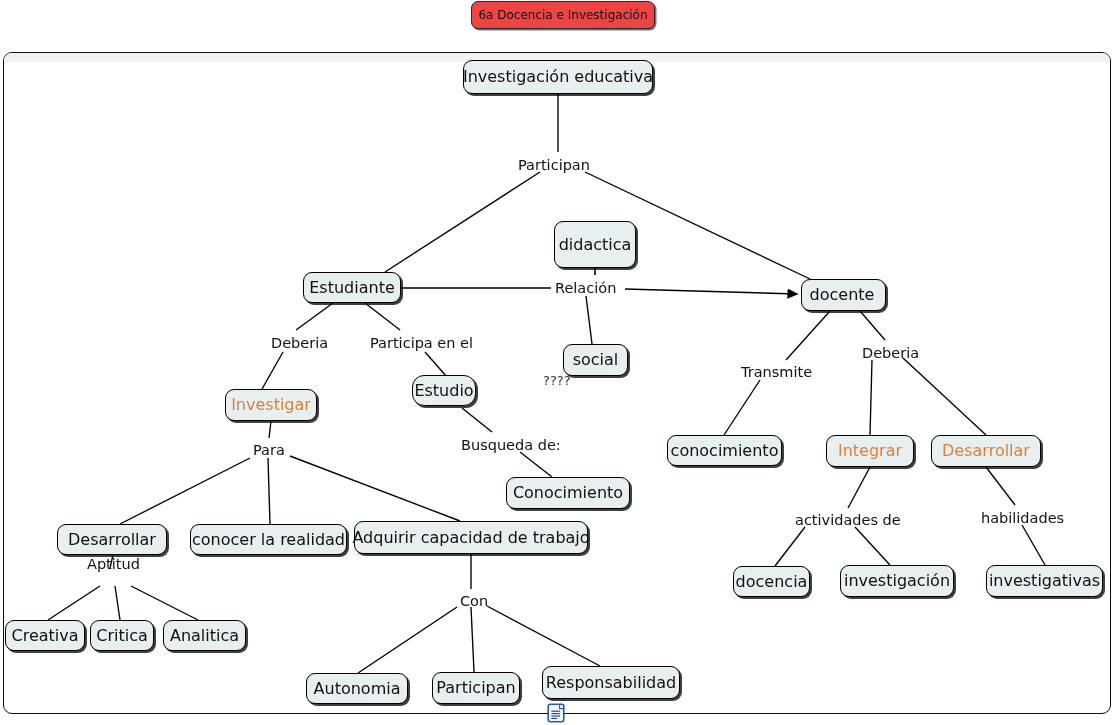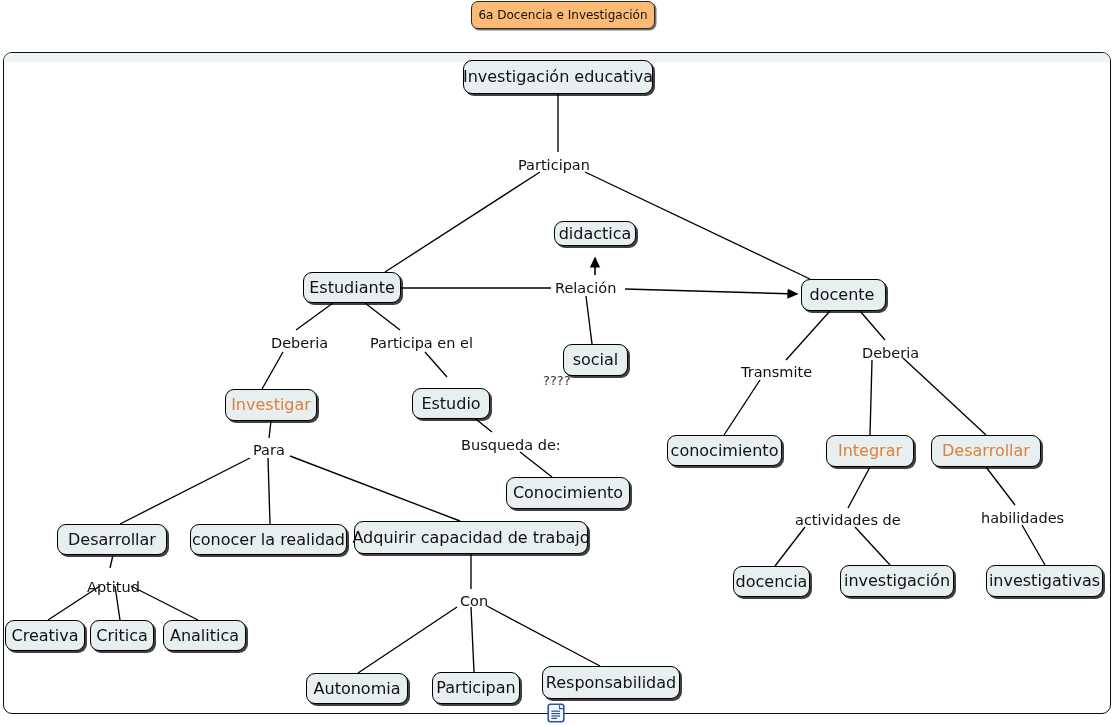--- a/index.html
+++ b/index.html
@@ -20,21 +20,21 @@
   
   #title-tab {
     position: absolute;
     left: 471px;
     top: 1px;
     width: 184px;
     height: 28px;
     box-sizing: border-box;
     border: 1px solid #2b2b2b;
     border-radius: 7px;
-    background: #fdba74;
+    background: #ef4444;
     color: #111111;
     font-size: 12px;
     line-height: 26px;
     text-align: center;
     box-shadow: 1.5px 1.5px 0 rgba(0,0,0,0.55);
     white-space: nowrap;
   }
 
   
   #canvas-frame {
@@ -160,25 +160,25 @@
         <line x1="805" y1="527" x2="775" y2="566"></line>
         <line x1="855" y1="527" x2="890" y2="565"></line>
         <line x1="986" y1="467" x2="1015" y2="505"></line>
         <line x1="1022" y1="525" x2="1045" y2="565"></line>
       </g>
   </svg>
 
   <div id="nodes-layer">
       <div class="node" style="left: 463px; top: 60px; width: 190px; height: 34px;">Investigación educativa</div>
       <div class="node" style="left: 303px; top: 272px; width: 98px; height: 31px;">Estudiante</div>
-      <div class="node" style="left: 554px; top: 221px; width: 82px; height: 25px; text-align: center;">didactica</div>
+      <div class="node" style="left: 554px; top: 221px; width: 82px; height: 47px; text-align: center;">didactica</div>
       <div class="node" style="left: 801px; top: 279px; width: 85px; height: 32px; padding-left: 6px;">docente</div>
       <div class="node" style="left: 563px; top: 344px; width: 65px; height: 32px;">social</div>
       <div class="node orange" style="left: 225px; top: 389px; width: 92px; height: 32px;">Investigar</div>
-      <div class="node" style="left: 412px; top: 388px; width: 78px; height: 31px;">Estudio</div>
+      <div class="node" style="left: 412px; top: 375px; width: 64px; height: 31px; border-radius: 12px;">Estudio</div>
       <div class="node" style="left: 667px; top: 435px; width: 115px; height: 31px;">conocimiento</div>
       <div class="node orange" style="left: 826px; top: 435px; width: 88px; height: 32px;">Integrar</div>
       <div class="node orange" style="left: 931px; top: 435px; width: 110px; height: 32px;">Desarrollar</div>
       <div class="node" style="left: 506px; top: 477px; width: 124px; height: 32px;">Conocimiento</div>
       <div class="node" style="left: 57px; top: 524px; width: 110px; height: 31px;">Desarrollar</div>
       <div class="node" style="left: 190px; top: 524px; width: 157px; height: 31px;">conocer la realidad</div>
       <div class="node" style="left: 354px; top: 521px; width: 234px; height: 33px;">Adquirir capacidad de trabajo</div>
       <div class="node" style="left: 733px; top: 566px; width: 77px; height: 31px;">docencia</div>
       <div class="node" style="left: 840px; top: 565px; width: 114px; height: 32px;">investigación</div>
       <div class="node" style="left: 986px; top: 565px; width: 117px; height: 32px;">investigativas</div>
@@ -194,21 +194,21 @@
       <div class="linklabel" style="left: 555px; top: 281px;">Relación</div>
       <div class="linklabel" style="left: 271px; top: 336px;">Deberia</div>
       <div class="linklabel" style="left: 370px; top: 336px;">Participa en el</div>
       <div class="linklabel" style="left: 741px; top: 365px;">Transmite</div>
       <div class="linklabel" style="left: 862px; top: 346px;">Deberia</div>
       <div class="linklabel small" style="left: 543px; top: 374px;">????</div>
       <div class="linklabel" style="left: 253px; top: 443px;">Para</div>
       <div class="linklabel" style="left: 461px; top: 438px;">Busqueda de:</div>
       <div class="linklabel" style="left: 795px; top: 513px;">actividades de</div>
       <div class="linklabel" style="left: 981px; top: 511px;">habilidades</div>
-      <div class="linklabel" style="left: 87px; top: 580px;">Aptitud</div>
+      <div class="linklabel" style="left: 87px; top: 557px;">Aptitud</div>
       <div class="linklabel" style="left: 460px; top: 594px;">Con</div>
     </div>
 
   <svg id="doc-icon" viewBox="0 0 18 20" xmlns="http://www.w3.org/2000/svg">
     <rect x="1.2" y="1.2" width="15.6" height="17.6" rx="2.2" fill="#f2f5fa" stroke="#2b55a8" stroke-width="1.6"></rect>
     <path d="M12.6 1.6 L12.6 5.6 L16.6 5.6" fill="#ffffff" stroke="#2b55a8" stroke-width="1.1"></path>
     <line x1="4.4" y1="8.2" x2="13" y2="8.2" stroke="#20408f" stroke-width="1.1"></line>
     <line x1="4.4" y1="10.6" x2="13" y2="10.6" stroke="#20408f" stroke-width="1.1"></line>
     <line x1="4.4" y1="13" x2="13" y2="13" stroke="#20408f" stroke-width="1.1"></line>
     <line x1="4.4" y1="15.4" x2="10" y2="15.4" stroke="#20408f" stroke-width="1.1"></line>

